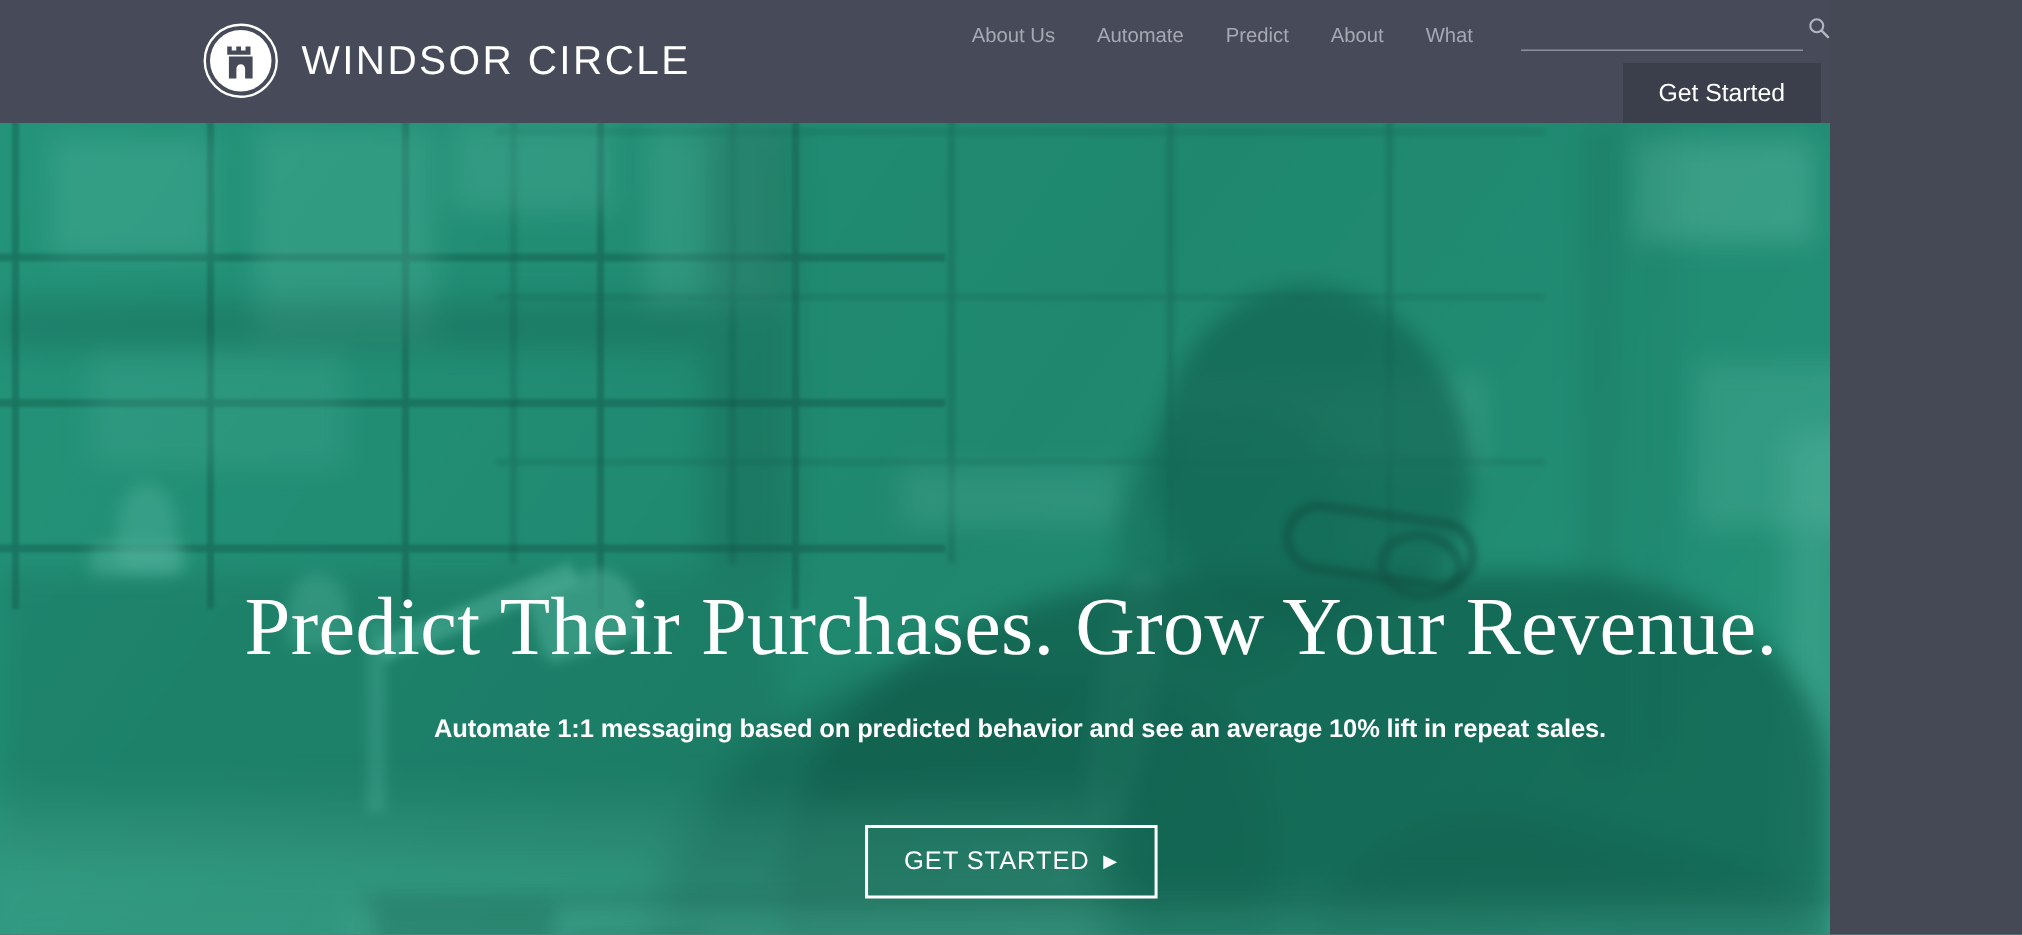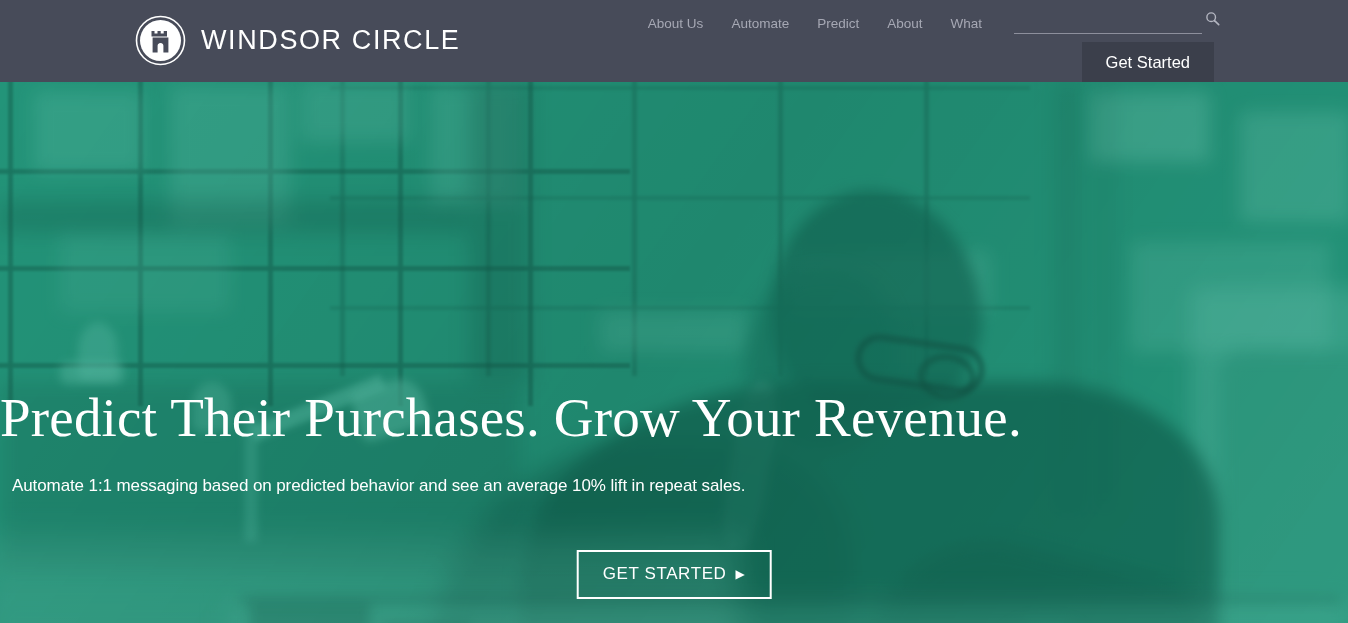--- a/index.html
+++ b/index.html
@@ -5,21 +5,21 @@
 <style>
   * { box-sizing: border-box; margin: 0; padding: 0; }
   html, body {
     width: 1348px;
     height: 623px;
     overflow: hidden;
     background: #454956;
     font-family: "Liberation Sans", sans-serif;
   }
 
-  .page { position: relative; width: 1348px; height: 623px; overflow: hidden; }
+  .page { position: relative; width: 1220px; height: 623px; overflow: hidden; }
 
   
   .header {
     position: absolute; top: 0; left: 0;
     width: 1348px; height: 82px;
     background: #474b59;
     z-index: 20;
   }
 
   .brand {
@@ -328,40 +328,41 @@
     position: absolute; inset: 0;
     background: rgba(45,164,139,.28);
   }
 
   
   .hero-content {
     position: absolute;
     left: 0; right: 0; top: 0;
     height: 541px;
     z-index: 5;
+    text-align: center;
   }
   .hero-title {
     position: absolute;
     left: 0; right: 0;
     top: 305px;
     color: #ffffff;
     font-family: "Liberation Serif", "DejaVu Serif", serif;
     font-size: 55px;
     font-weight: 400;
     line-height: 62px;
     letter-spacing: 0.2px;
     white-space: nowrap;
   }
   .hero-sub {
     position: absolute;
     left: 12px; right: 0;
     top: 392px;
     color: #ffffff;
     font-size: 17px;
-    font-weight: 400;
+    font-weight: 700;
     line-height: 24px;
     letter-spacing: -0.1px;
   }
   .hero-cta {
     position: absolute;
     left: 50%;
     top: 468px;
     transform: translateX(-50%);
     display: inline-flex;
     align-items: center;

